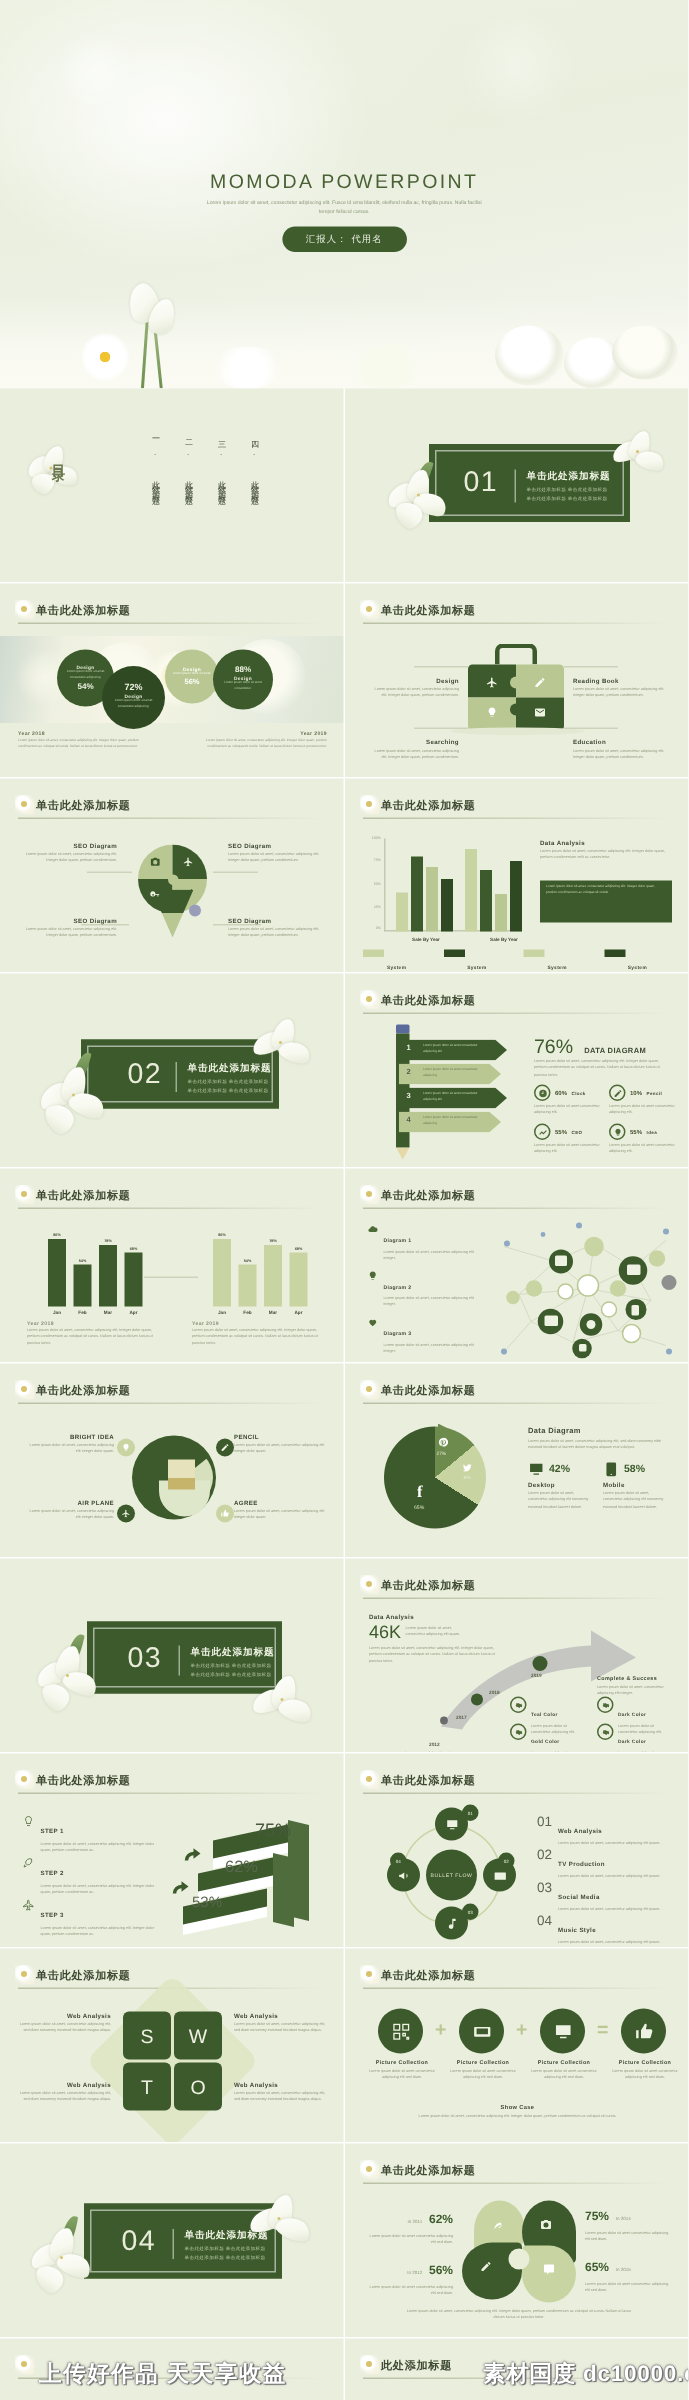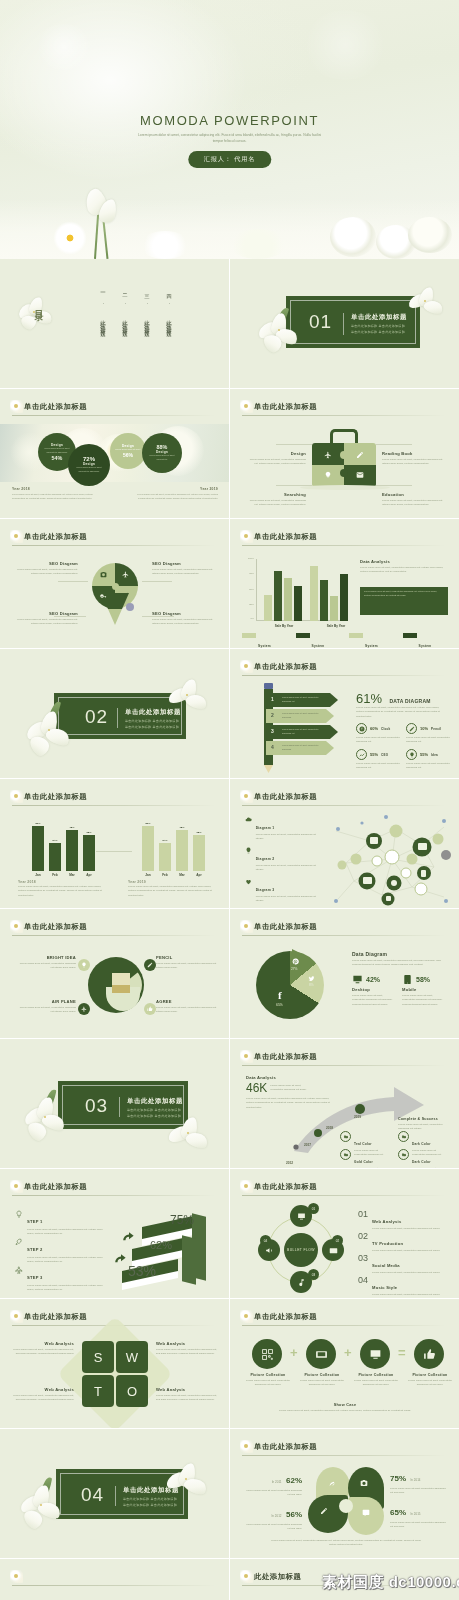--- a/index.html
+++ b/index.html
@@ -520,21 +520,21 @@
       <div class="dk" style="position:absolute;left:36px;top:76px;width:72px;height:14px;clip-path:polygon(0 0,64px 0,72px 7px,64px 14px,0 14px);">
         <span style="position:absolute;left:5px;top:3px;color:#eef2e2;font-size:5px;font-weight:700;">3</span>
         <span class="lorem" style="position:absolute;left:16px;top:3px;color:#c4d0ac;width:44px;font-size:2.1px;">Lorem ipsum dolor sit amet consectetur adipiscing elit</span>
       </div>
       <div class="lt" style="position:absolute;left:36px;top:92px;width:68px;height:14px;clip-path:polygon(0 0,60px 0,68px 7px,60px 14px,0 14px);">
         <span style="position:absolute;left:5px;top:3px;color:#53614a;font-size:5px;font-weight:700;">4</span>
         <span class="lorem" style="position:absolute;left:16px;top:3px;color:#6d7a5a;width:40px;font-size:2.1px;">Lorem ipsum dolor sit amet consectetur adipiscing</span>
       </div>
 
       <div style="position:absolute;left:126px;top:40px;">
-        <span style="font-size:13px;color:#3c5a2b;font-weight:400;">61%</span>
+        <span style="font-size:13px;color:#3c5a2b;font-weight:400;">76%</span>
         <span class="lbl" style="font-size:5px;margin-left:3px;">DATA DIAGRAM</span>
       </div>
       <div class="lorem" style="position:absolute;left:126px;top:57px;width:90px;">Lorem ipsum dolor sit amet, consectetur adipiscing elit. Integer dolor quam, pretium condimentum ac volutpat sit cursis. Nullam ut lacus dictum luctus ut punctus tortor.</div>
 
       <div style="position:absolute;left:126px;top:74px;width:44px;">
         <div style="display:flex;align-items:center;gap:3px;">
           <span class="chip outline" style="position:relative;width:11px;height:11px;">
               <svg width="6" height="6" viewBox="0 0 24 24" fill="#4d6a37">
                 <path d="M12 2a10 10 0 100 20 10 10 0 000-20zm1 11h-5v-2h3V6h2v7z"></path>
               </svg>
@@ -942,21 +942,21 @@
         <div class="step-face" style="left:64px;top:26px;width:14px;height:46px;background:#4f6d3c;transform:skewY(14deg);"></div>
         <svg style="position:absolute;left:4px;top:20px;" width="14" height="14" viewBox="0 0 24 24" fill="#3c5a2b">
             <path d="M12 4v4l8-6-8-6v4A10 10 0 002 10h4a6 6 0 016-6z" transform="translate(0,6)"></path>
           </svg>
         <svg style="position:absolute;left:-4px;top:42px;" width="14" height="14" viewBox="0 0 24 24" fill="#3c5a2b">
             <path d="M12 4v4l8-6-8-6v4A10 10 0 002 10h4a6 6 0 016-6z" transform="translate(0,6)"></path>
           </svg>
       </div>
       <div class="step-pct" style="left:170px;top:44px;font-size:12px;color:#4a5840;">75%</div>
       <div class="step-pct" style="left:150px;top:70px;font-size:11px;color:#5a6750;">62%</div>
-      <div class="step-pct" style="left:128px;top:94px;font-size:14px;color:#5a6750;">53%</div>
+      <div class="step-pct" style="left:128px;top:94px;font-size:10px;color:#5a6750;">53%</div>
     </div>
 
     <div class="slide">
       <div class="s-head">
         <div class="sprig"></div>
         <div class="s-title">单击此处添加标题</div>
       </div>
       <div class="s-rule"></div>
 
       <div style="position:absolute;left:28px;top:38px;width:86px;height:86px;">
@@ -1165,20 +1165,21 @@
         <div class="lorem" style="margin-top:1.5px;">Lorem ipsum dolor sit amet consectetur adipiscing elit sed diam.</div>
       </div>
       <div class="lorem" style="position:absolute;left:38px;top:110px;width:156px;text-align:center;">Lorem ipsum dolor sit amet, consectetur adipiscing elit. Integer dolor quam, pretium condimentum ac volutpat sit cursis. Nullam ut lacus dictum luctus ut punctus tortor.</div>
     </div>
 
     <div class="slide">
       <div class="s-head">
         <div class="sprig"></div>
       </div>
       <div class="s-rule"></div>
+      <div class="wm">上传好作品  天天享收益</div>
 
     </div>
 
     <div class="slide">
       <div class="s-head">
         <div class="sprig"></div>
         <div class="s-title">此处添加标题</div>
       </div>
       <div class="s-rule"></div>
       <div class="wm2">素材国度  dc10000.com</div>

